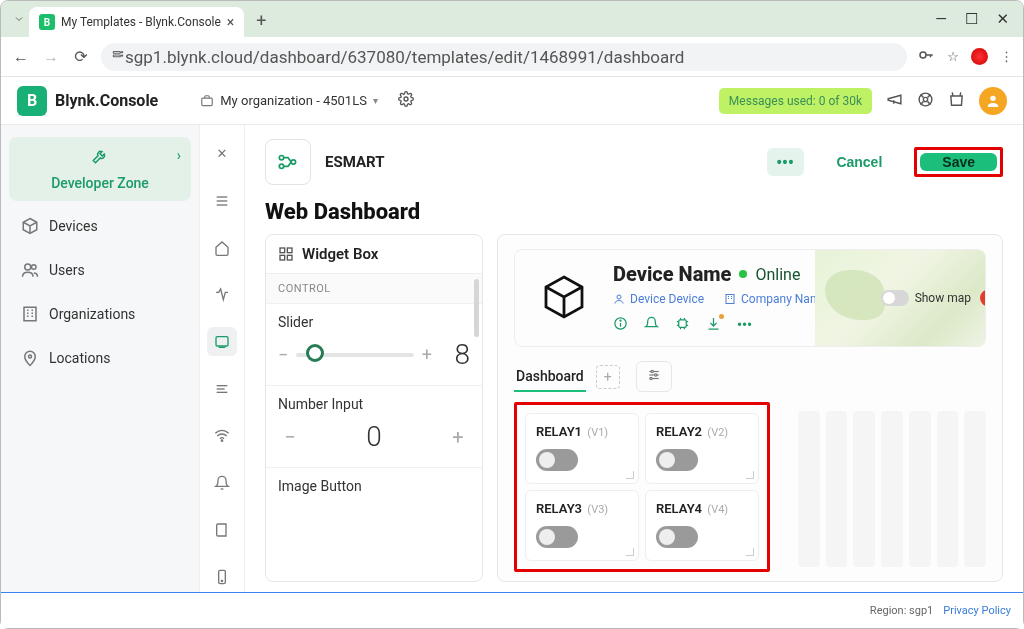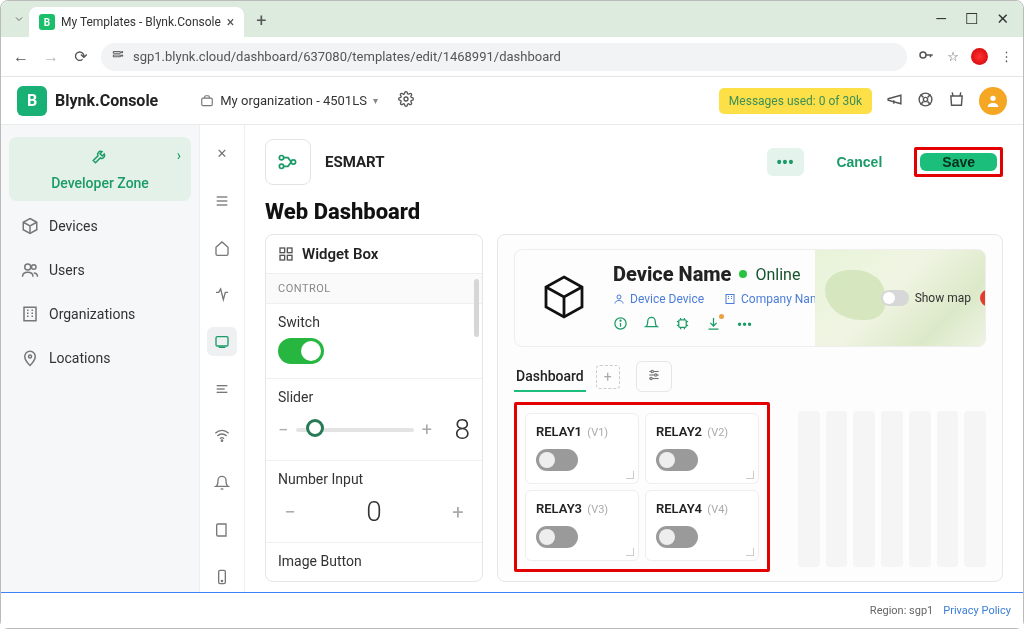--- a/index.html
+++ b/index.html
@@ -11,35 +11,35 @@
 .tabbar .sysdot { width:12px; height:12px; margin-left:4px; display:flex; align-items:center; color:#666;}
 .tab { background: #fff; height: 30px; margin-top:6px; border-radius: 8px 8px 0 0; display: flex; align-items: center; padding: 0 10px; gap: 6px; font-size: 12px; color:#333; min-width: 180px;}
 .tab .favicon { width:16px; height:16px; background:#1bbf6b; border-radius:3px; color:#fff; font-size:10px; font-weight:bold; display:flex; align-items:center; justify-content:center;}
 .tab .tab-close { color:#555; font-size:14px; margin-left:auto; cursor:pointer;}
 .newtab { color:#555; font-size:18px; padding:0 8px; cursor:pointer; margin-top:2px;}
 .chrome-actions { margin-left:auto; display:flex; gap:18px; color:#333; padding-right:6px;}
 .chrome-actions span { font-size:15px; cursor:pointer;}
 .addrbar { height: 40px; display:flex; align-items:center; gap:10px; padding:0 10px; border-bottom:1px solid #e5e5e5; }
 .addrbar .navbtn { color:#555; font-size:16px; cursor:pointer; width:20px; text-align:center;}
 .addrbar .navbtn.dim { color:#bbb; }
-.url-pill { flex:1; height:28px; background:#f1f3f4; border-radius:14px; display:flex; align-items:center; padding:0 10px; gap:8px; font-size:13px; color:#555;}
+.url-pill { flex:1; height:28px; background:#f1f3f4; border-radius:14px; display:flex; align-items:center; padding:0 10px; font-size:17px; color:#555;}
 .url-pill .lock { font-size:12px; }
 .addr-right { display:flex; gap:12px; align-items:center; color:#555; }
 .addr-right .avatar-red { width:17px; height:17px; border-radius:50%; background:radial-gradient(#f33,#c00); display:inline-block;}
 
 
 .app { flex:1; display:flex; flex-direction:column; background:#f6f7f8; position:relative; overflow:hidden;}
 .apptop { height:48px; background:#fff; border-bottom:1px solid #eaeaea; display:flex; align-items:center; padding:0 16px; gap:14px;}
 .brand { display:flex; align-items:center; gap:8px; font-weight:700; font-size:16px; color:#222;}
 .brand-badge { width:30px; height:30px; background:#18b074; color:#fff; border-radius:6px; display:flex; align-items:center; justify-content:center; font-weight:700;}
 .orgsel { display:flex; align-items:center; gap:6px; color:#333; font-size:13px; cursor:pointer; margin-left: 28px;}
 .orgsel .chev { color:#888; font-size:10px;}
 .gear { color:#555; cursor:pointer; margin-left:6px;}
 .apptop-spacer { flex:1; }
-.msgpill { background:#fde047; color:#3a8f59; font-size:12px; padding:6px 10px; border-radius:5px;}
+.msgpill { background:#bef264; color:#3a8f59; font-size:12px; padding:6px 10px; border-radius:5px;}
 .topicon { color:#555; cursor:pointer; }
 .avatar-orange { width:28px; height:28px; border-radius:50%; background:#f5a623; display:flex; align-items:center; justify-content:center; color:#fff;}
 .avatar-orange svg { width:16px; height:16px; }
 
 .appbody { flex:1; display:flex; overflow:hidden;}
 .leftnav { width:198px; background:#f6f7f8; padding:12px 8px; display:flex; flex-direction:column; gap:6px;}
 .leftnav .item { display:flex; align-items:center; gap:10px; padding:10px 12px; border-radius:8px; cursor:pointer; color:#333; font-size:14px;}
 .leftnav .item.active { background:#e4f1e8; color:#1b9b67; font-weight:500; justify-content:flex-start; position:relative;flex-direction:column;}
 .leftnav .item.active .chevright { position:absolute; right:10px; color:#1b9b67;}
 .leftnav .icon { width:18px; color:#777; display:flex; }
@@ -357,26 +357,20 @@
               <svg width="16" height="16" viewBox="0 0 24 24" fill="none" stroke="#555" stroke-width="2">
                   <rect x="3" y="3" width="7" height="7"></rect>
                   <rect x="14" y="3" width="7" height="7"></rect>
                   <rect x="3" y="14" width="7" height="7"></rect>
                   <rect x="14" y="14" width="7" height="7"></rect>
                 </svg>
               <span>Widget Box</span>
             </div>
             <div class="wb-scrollhint"></div>
             <div class="wb-cat">CONTROL</div>
-            <div class="wb-item">
-              <div class="label">Switch</div>
-              <div class="switch">
-                  <div class="knob"></div>
-                </div>
-            </div>
             <div class="wb-item">
               <div class="label">Slider</div>
               <div class="slider-row">
                 <span class="pm">−</span>
                 <div class="slider-track">
                     <div class="slider-thumb"></div>
                   </div>
                 <span class="pm">+</span>
                 <span class="slider-val">8</span>
               </div>

